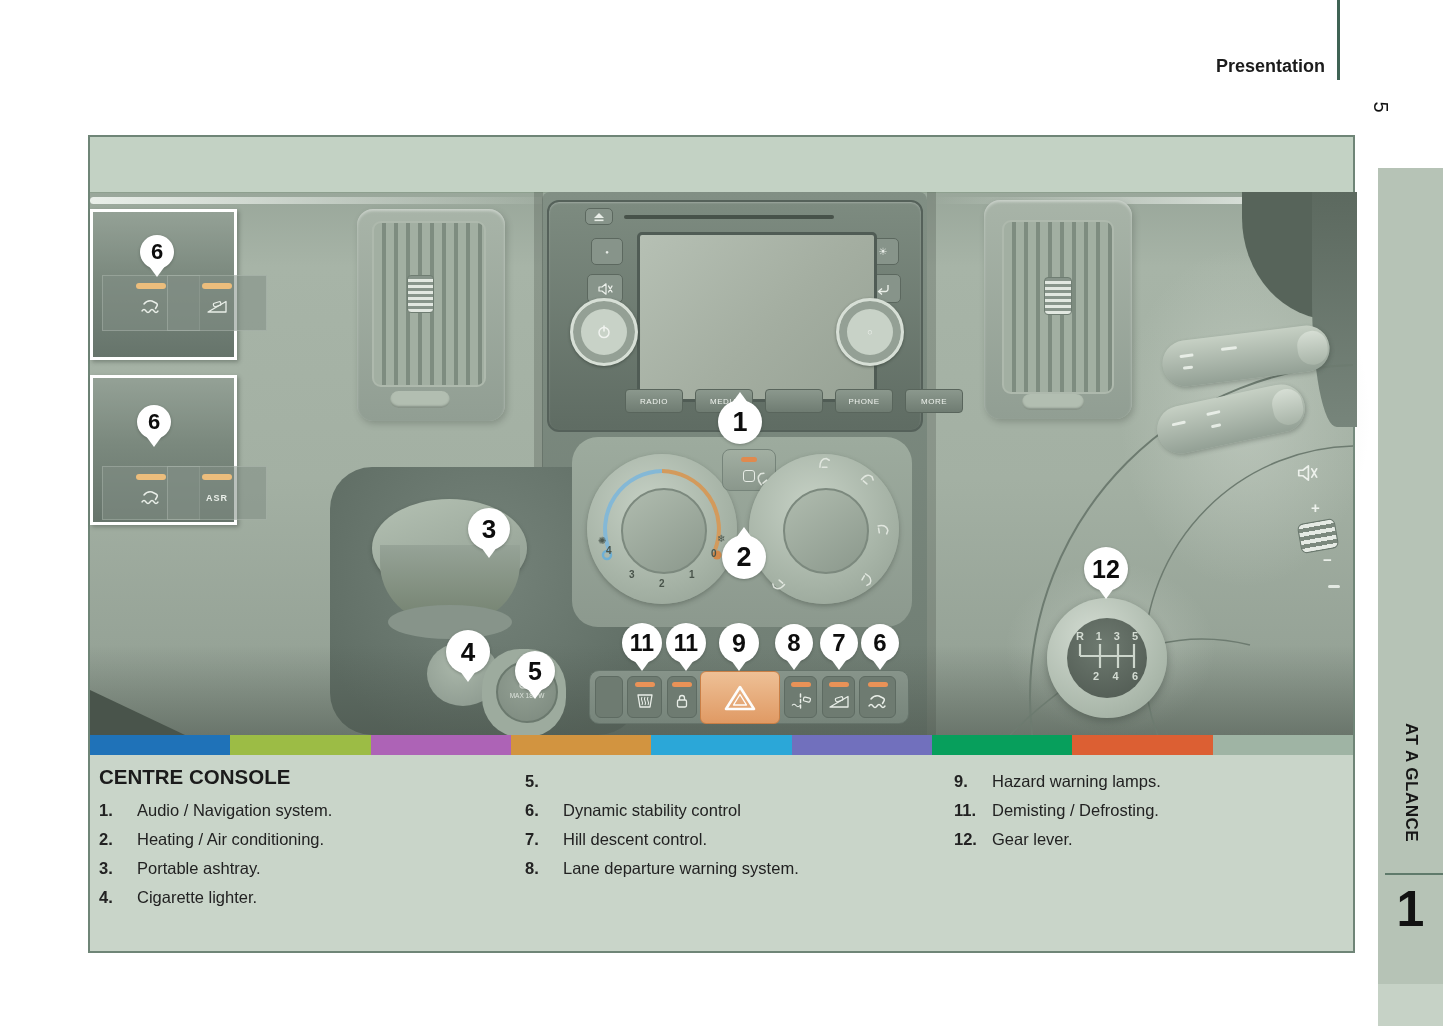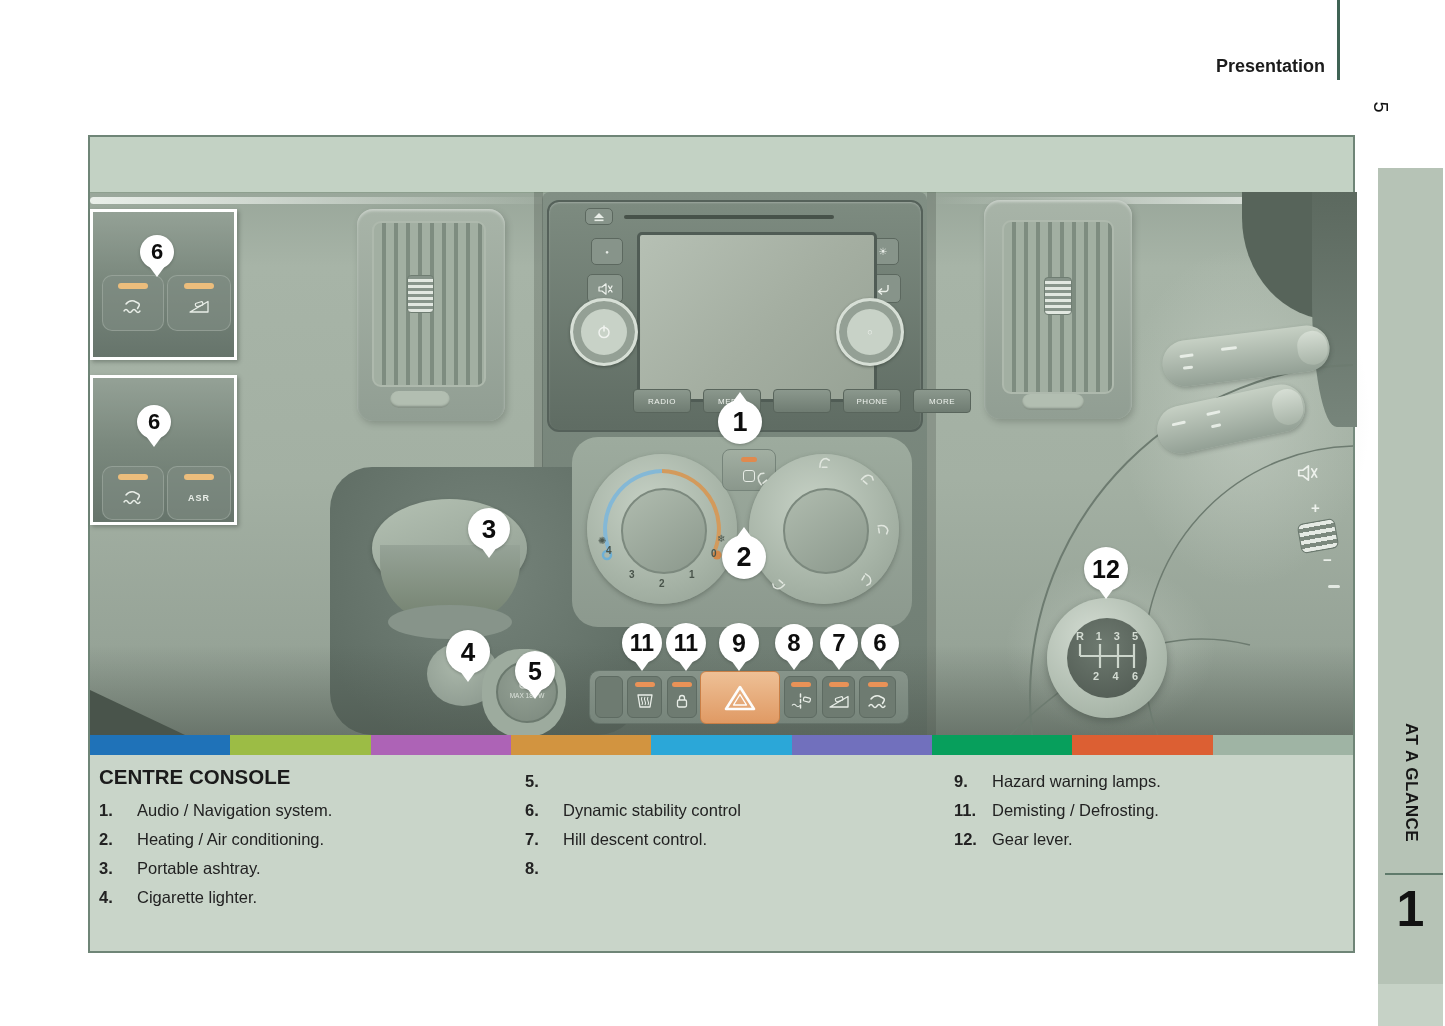--- a/index.html
+++ b/index.html
@@ -30,41 +30,41 @@
   .bottom-shade{left:0;top:508px;width:1263px;height:90px;background:linear-gradient(rgba(70,80,72,0),rgba(70,80,72,.5));}
   .corner-dark{left:0;top:538px;width:95px;height:60px;background:#49544b;clip-path:polygon(0 25%,100% 100%,0 100%);}
   .console-dark{left:240px;top:330px;width:310px;height:268px;border-radius:42px;background:radial-gradient(ellipse at 50% 38%,#75837a,#606e65 82%);}
   .light-wedge{left:1030px;top:110px;width:250px;height:340px;background:radial-gradient(closest-side,rgba(204,213,203,.55),rgba(204,213,203,0));}
   .gear-glow{left:915px;top:425px;width:210px;height:175px;background:radial-gradient(closest-side,rgba(205,214,204,.45),rgba(205,214,204,0));}
   .wheel-blob{left:1152px;top:55px;width:115px;height:128px;background:#57645a;border-radius:0 0 0 80%;}
   .wheel-blob2{left:1222px;top:55px;width:45px;height:235px;background:linear-gradient(180deg,#5c695f,#77857b);border-radius:0 0 0 55%;}
 
   
   .inset{width:147px;border:3px solid #ffffff;box-sizing:border-box;background:linear-gradient(180deg,#94a196 0%,#7b897e 45%,#66746b 100%);box-shadow:2px 2px 4px rgba(40,50,42,.35);}
-  .inset .btn6{position:absolute;border-radius:10px;background:rgba(130,142,133,.55);border:1px solid rgba(220,228,220,.25);}
+  .inset .btn6{position:absolute;border-radius:0;background:rgba(130,142,133,.55);border:1px solid rgba(220,228,220,.25);padding-left:36px;}
   .amberbar{position:absolute;left:50%;transform:translateX(-50%);top:7px;width:30px;height:6px;border-radius:3px;}
   .inset .glyph{position:absolute;left:50%;top:22px;transform:translateX(-50%);}
   .asr-text{position:absolute;left:50%;top:26px;transform:translateX(-50%);font-size:9px;letter-spacing:1px;color:#e9eee8;font-weight:bold;}
 
   
   .vent-recess{border-radius:16px;background:linear-gradient(180deg,#a8b4a8,#919e93);box-shadow:inset 0 2px 3px rgba(255,255,255,.4), 2px 3px 6px rgba(50,60,52,.25);}
   .vent-slats{border-radius:9px;border:2px solid #aeb9ad;background:repeating-linear-gradient(90deg,#a2afa2 0 8px,#7e8c80 8px 12px);}
   .vent-wheel{background:repeating-linear-gradient(0deg,#e2e8e1 0 3px,#87948a 3px 6px);border-radius:4px;border:1px solid #6f7d72;}
   .vent-tab{border-radius:10px;background:#b2beb1;box-shadow:inset 0 -2px 2px rgba(70,80,72,.4);}
 
   
   .radio{left:457px;top:63px;width:372px;height:228px;border-radius:12px;background:linear-gradient(180deg,#7d8b80,#5f6c63);
          border:2px solid #55615a;box-shadow:inset 0 1px 2px rgba(255,255,255,.25);}
   .radio .slot{position:absolute;left:75px;top:13px;width:210px;height:4px;background:#47524a;border-radius:2px;}
   .radio .screen{position:absolute;left:88px;top:30px;width:234px;height:164px;border:3px solid #505c55;border-radius:5px;
          background:linear-gradient(135deg,#b6c0b4 0%,#a4aea1 55%,#97a295 100%);}
   .rbtn{position:absolute;border-radius:5px;background:#87948a;border:1px solid #5c685f;display:flex;align-items:center;justify-content:center;color:#e8ece7;font-size:9px;}
   .radio-knob{position:absolute;width:62px;height:62px;border-radius:50%;background:#c8d2c7;border:3px solid #d7dfd6;
          box-shadow:0 1px 3px rgba(40,50,42,.5), inset 0 0 0 8px #94a095;display:flex;align-items:center;justify-content:center;}
-  .src-row{position:absolute;top:187px;left:84px;display:flex;gap:12px;}
+  .src-row{position:absolute;top:187px;left:76px;display:flex;gap:12px;}
   .src-btn{width:56px;height:22px;border-radius:4px;background:linear-gradient(180deg,#8b988d,#6f7c72);border:1px solid #59655c;
          color:#eef2ed;font-size:8px;display:flex;align-items:center;justify-content:center;letter-spacing:.5px;}
 
   
   .knob-outer{position:absolute;width:150px;height:150px;border-radius:50%;background:radial-gradient(circle at 42% 35%,#c6d1c5,#a5b2a5 62%,#919e92);box-shadow:0 2px 5px rgba(45,55,47,.35);}
   .knob-inner{position:absolute;width:82px;height:82px;border-radius:50%;background:linear-gradient(145deg,#b0bcaf,#8b988c);border:2px solid #7c897e;}
   .knob-bar{position:absolute;width:16px;height:70px;border-radius:8px;background:linear-gradient(160deg,#c2ccc0,#8a978b);}
   .knob-tip{position:absolute;width:6px;height:16px;border-radius:3px;background:#f2f5f1;}
   .fan-num{position:absolute;font-size:10px;font-weight:bold;color:#49544b;}
   .clim-center-btn{left:632px;top:312px;width:52px;height:40px;border-radius:8px;background:linear-gradient(180deg,#a2afa2,#8a978c);border:1px solid #76847a;}
@@ -517,20 +517,23 @@
             </span>
         </div>
         <div class="leg-item">
           <span class="leg-num">7.</span>
             <span class="leg-text">
               <div>Hill descent control.</div>
             </span>
         </div>
         <div class="leg-item">
           <span class="leg-num">8.</span>
+            <span class="leg-text">
+              <div>Lane departure warning system.</div>
+            </span>
         </div>
       </div>
 
       <div class="leg-col" style="left:864px;top:13px;width:390px;">
         <div class="leg-item">
           <span class="leg-num">9.</span>
             <span class="leg-text">
               <div>Hazard warning lamps.</div>
             </span>
         </div>

